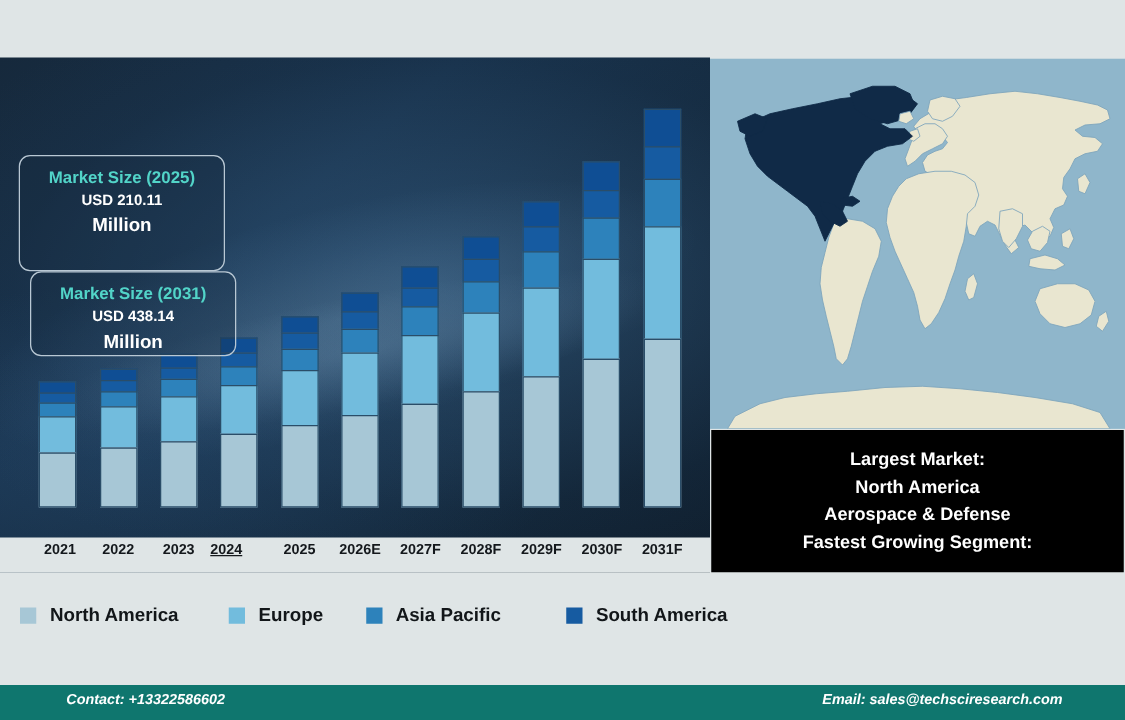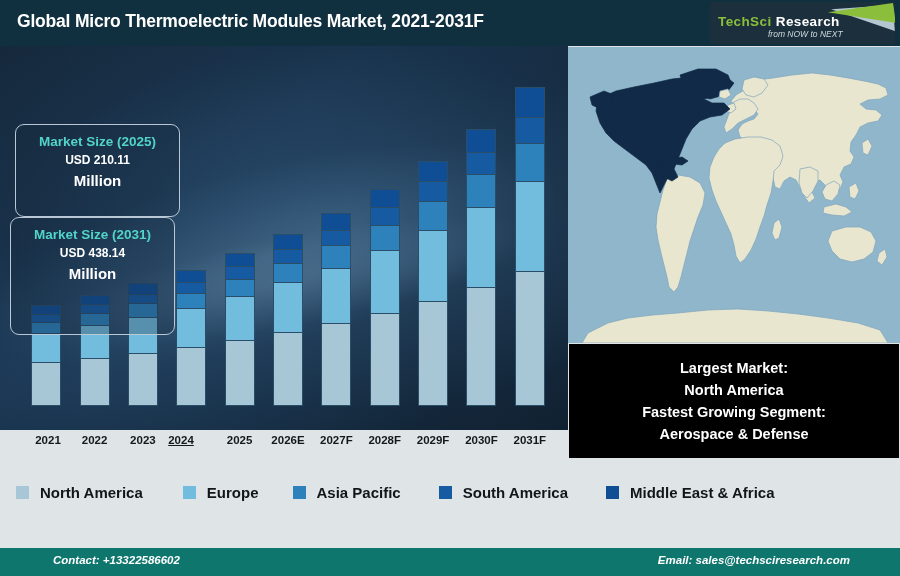--- a/index.html
+++ b/index.html
@@ -97,21 +97,21 @@
   }
   .stat-value2{
     color:#ffffff;font-weight:bold;font-size:15px;line-height:20px;
   }
   .stat-big{
     color:#ffffff;font-weight:bold;font-size:18px;line-height:24px;
   }
 
   #box-size2025{left:15px;top:66px;width:165px;height:93px;margin-top:12px;}
   #box-cagr{left:196px;top:66px;width:158px;height:88px;}
-  #box-size2031{left:10px;top:171px;width:165px;height:118px;}
+  #box-size2031{left:24px;top:171px;width:165px;height:68px;}
 
   
   .plot{
     position:absolute;left:0;top:0;width:568px;height:412px;
   }
   .bar-group{
     position:absolute;bottom:52px;width:30px;
   }
   .seg{width:100%;box-sizing:border-box;border:1px solid #2a4d68;border-bottom:none;}
   .seg:last-child{border-bottom:1px solid #2a4d68;}
@@ -166,31 +166,20 @@
   .footer-right{
     position:absolute;right:50px;top:6px;
     font-size:11.5px;font-style:italic;font-weight:bold;color:#ffffff;white-space:nowrap;
   }
 </style>
 </head>
 <body>
 
 <div id="app">
 
-  <div class="header">
-    <div class="header-title">Global Micro Thermoelectric Modules Market, 2021-2031F</div>
-    <div class="logo">
-      <div class="logo-arrow2"></div>
-      <div class="logo-arrow"></div>
-      <div class="logo-text">
-        <span class="logo-tech">TechSci </span><span class="logo-res">Research</span>
-      </div>
-      <div class="logo-tag">from NOW to NEXT</div>
-    </div>
-  </div>
 
   <div class="chart-panel">
     <div class="swoosh"></div>
     <div class="swoosh2"></div>
 
     <div class="plot" id="plot">
         <div class="bar-group" style="left: 31.1818px;">
           <div class="seg" style="background: rgb(15, 78, 148); height: 8.72727px;"></div>
           <div class="seg" style="background: rgb(22, 91, 161); height: 8px;"></div>
           <div class="seg" style="background: rgb(45, 130, 187); height: 10.9091px;"></div>
@@ -343,45 +332,41 @@
       <path fill="#102a47" stroke="#102a47" stroke-width="0.7" d="M22,50 L36,44 L46,48 L42,58 L32,62 L24,58 Z"></path>
       <path fill="#102a47" stroke="#102a47" stroke-width="0.7" d="M88,114 L98,116 L106,122 L110,130 L104,134 L96,130 L90,124 Z"></path>
       <path fill="#102a47" stroke="#102a47" stroke-width="0.7" d="M104,112 L114,110 L120,114 L114,118 L106,117 Z"></path>
       <path fill="#e9e6d0" stroke="#7ea5bb" stroke-width="0.7" d="M152,44 L160,42 L163,48 L157,52 L151,50 Z"></path>
     </svg>
   </div>
 
   <div class="info-box">
     <div class="info-line">Largest Market:</div>
     <div class="info-line">North America</div>
+    <div class="info-line">Aerospace &amp; Defense</div>
     <div class="info-line">Fastest Growing Segment:</div>
-    <div class="info-line">Aerospace &amp; Defense</div>
   </div>
 
   <div class="legend">
     <div class="legend-row" id="legend-row">
         <div class="legend-item" style="margin-left: 0px;">
           <span class="legend-swatch" style="background: rgb(167, 199, 214);"></span>
           <span class="legend-text">North America</span>
         </div>
         <div class="legend-item" style="margin-left: 40px;">
           <span class="legend-swatch" style="background: rgb(114, 188, 221);"></span>
           <span class="legend-text">Europe</span>
         </div>
         <div class="legend-item" style="margin-left: 34px;">
           <span class="legend-swatch" style="background: rgb(45, 130, 187);"></span>
           <span class="legend-text">Asia Pacific</span>
         </div>
-        <div class="legend-item" style="margin-left: 38px;">
+        <div class="legend-item" style="margin-left: 52px;">
           <span class="legend-swatch" style="background: rgb(22, 91, 161);"></span>
           <span class="legend-text">South America</span>
-        </div>
-        <div class="legend-item" style="margin-left: 38px;">
-          <span class="legend-swatch" style="background: rgb(15, 78, 148);"></span>
-          <span class="legend-text">Middle East &amp; Africa</span>
         </div>
       </div>
   </div>
 
   <div class="footer">
     <div class="footer-left">Contact: +13322586602</div>
     <div class="footer-right">Email: sales@techsciresearch.com</div>
   </div>
 
 </div>

